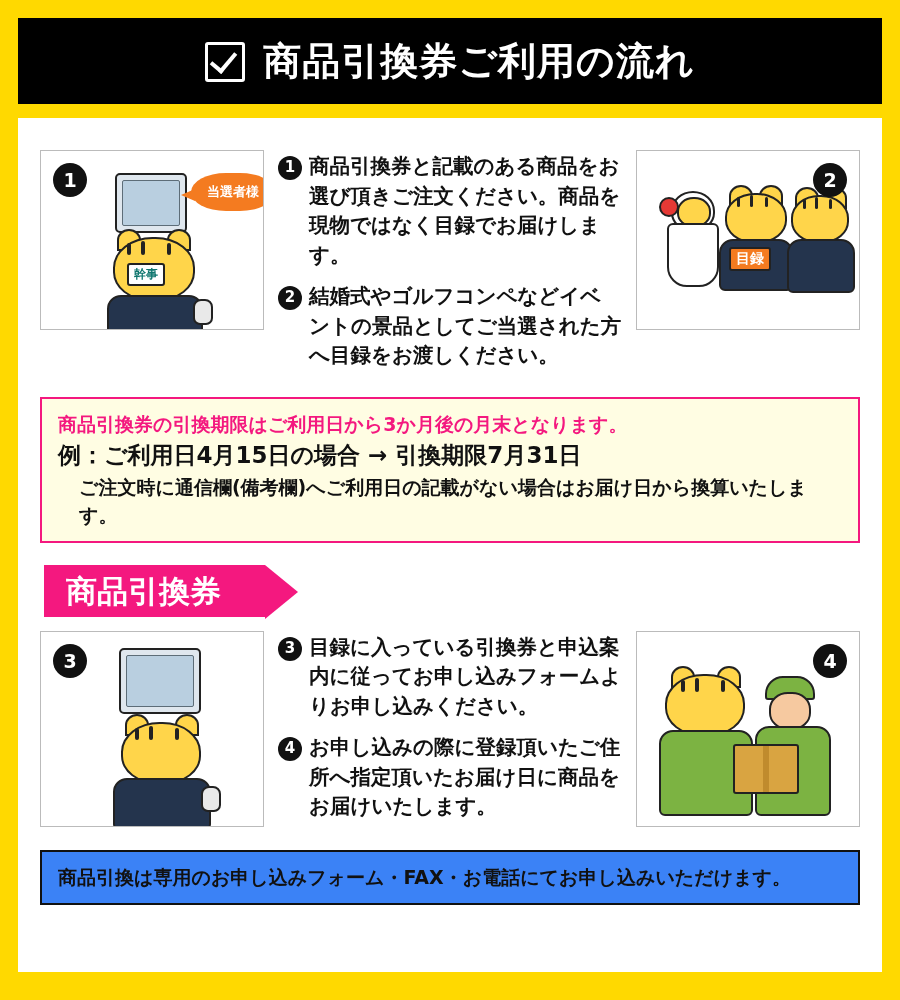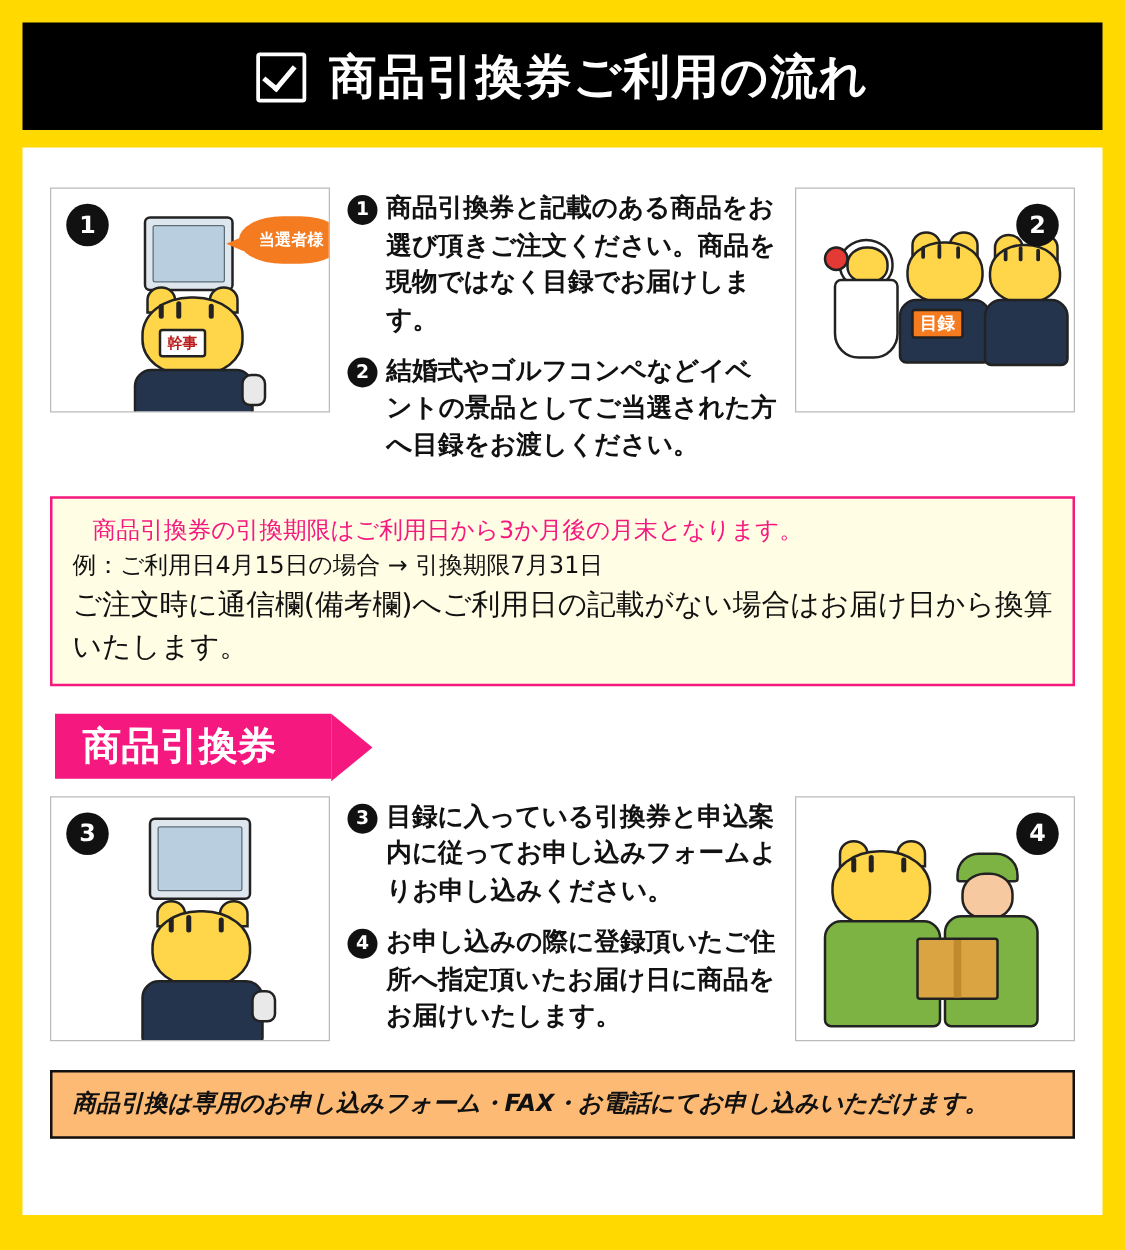--- a/index.html
+++ b/index.html
@@ -137,31 +137,30 @@
   .step .txt{flex:1;}
 
   
   .note{
     border:2px solid #f4187f;
     background:#fffde3;
     padding:11px 16px;
     margin-top:14px;
     box-sizing:border-box;
   }
-  .note .l1{color:#f4187f;font-weight:normal;font-size:19px;line-height:1.5;margin-left:16px;}
-  .note .l2{color:#111;font-weight:normal;font-size:19px;line-height:1.5;}
-  .note .l3{color:#111;font-weight:normal;font-size:23px;line-height:1.5;}
+  .note .l1{color:#f4187f;font-weight:bold;font-size:19px;line-height:1.5;}
+  .note .l2{color:#111;font-weight:bold;font-size:23px;line-height:1.5;}
+  .note .l3{color:#111;font-weight:bold;font-size:19px;line-height:1.5;margin-left:21px;}
 
   .note2{
     border:2px solid #111;
-    background:#fdba74;
+    background:#3b82f6;
     padding:11px 16px;
     margin-top:16px;
     box-sizing:border-box;
-    font-style:italic;
   }
   .note2 div{color:#111;font-weight:bold;font-size:19px;line-height:1.55;}
   .t-head{
     position:absolute;
     background:#ffd54a;
     border:2px solid #222;
     border-radius:48% 48% 45% 45%;
   }
   .t-ear{
     position:absolute;
@@ -205,21 +204,21 @@
     background:#b9cfe0;
     border:1px solid #5d6d78;
     border-radius:2px;
   }
   .label-box{
     position:absolute;
     background:#fff;
     border:2px solid #222;
     font-size:12px;
     font-weight:bold;
-    color:#b91c1c;
+    color:#0f766e;
     padding:1px 5px;
     border-radius:3px;
     white-space:nowrap;
   }
   .label-box.orange{background:#f47b20;color:#fff;border-color:#222;}
   .suit{background:#24344d;}
   .dress{background:#fff;}
   .green{background:#7cb342;}
   .box-parcel{
     position:absolute;

